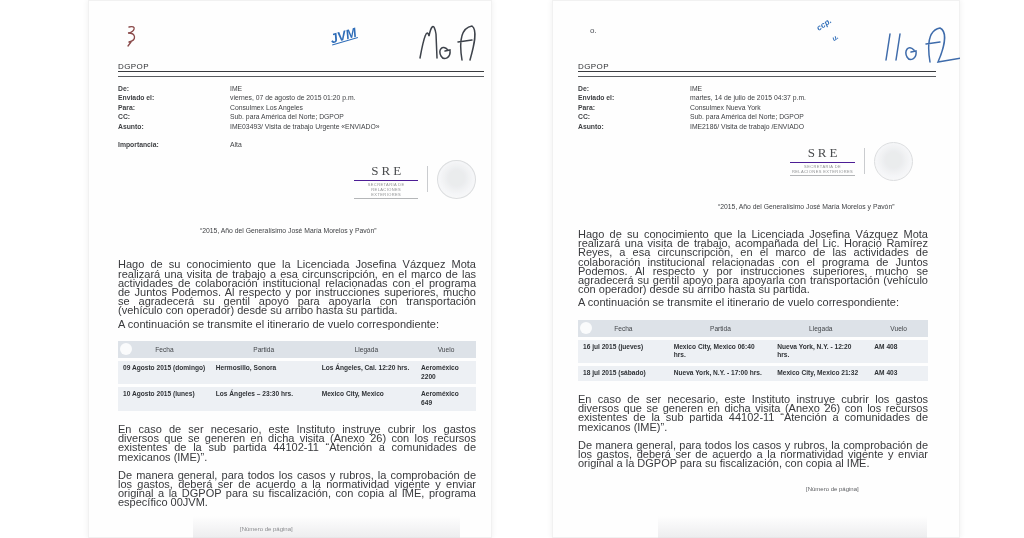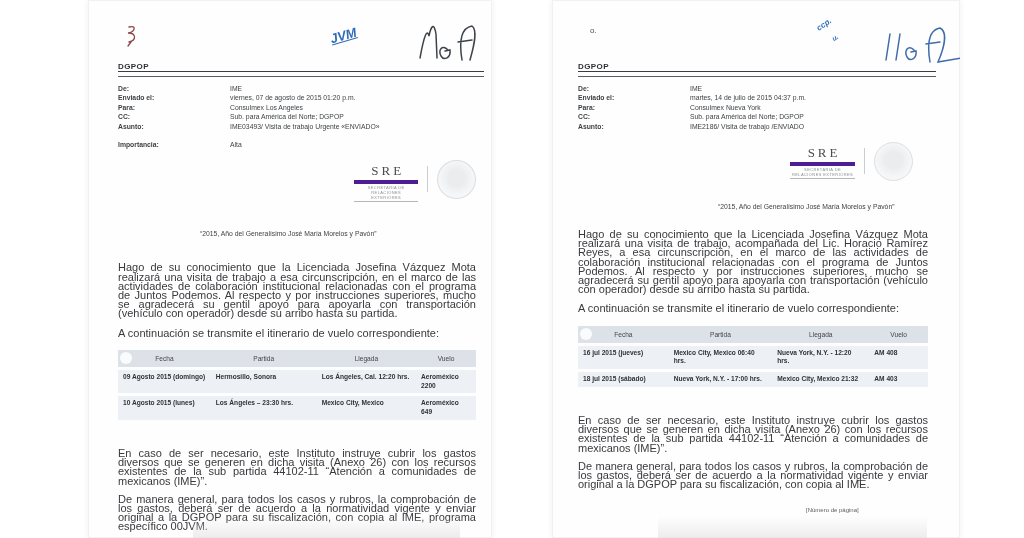--- a/index.html
+++ b/index.html
@@ -26,69 +26,69 @@
     color:#2f6db8;text-decoration:underline;
   }
   .jvm{left:212px;top:6px;font-size:13px;transform:rotate(-16deg)}
   .ccp{left:238px;top:-2px;font-size:8px;transform:rotate(-34deg);text-decoration:none}
   .ccp-extra{left:254px;top:12px;font-size:7px;transform:rotate(-30deg);text-decoration:none}
   .sig{position:absolute;top:-2px}
   #page-left .sig{left:296px}
   #page-right .sig{left:300px}
   .corner-o{position:absolute;left:12px;top:4px;font-size:8px;color:#4b4e55}
 
-  .org{font-size:8px;font-weight:bold;color:#2e3033;letter-spacing:.4px}
+  .org{font-size:8px;font-weight:normal;color:#2e3033;letter-spacing:.4px}
   .rule{height:4px;border-top:1.4px solid #3a3c3f;border-bottom:1.2px solid #595c60;margin-right:-8px}
 
   .meta{margin-top:7px;font-size:6.8px;line-height:9.4px;color:#3d3f42}
   .mrow{white-space:nowrap}
   .mlabel{display:inline-block;width:112px;font-weight:bold}
   .imp{margin-top:9px}
 
   .sre{display:flex;align-items:flex-start;gap:9px;width:fit-content;margin-top:14px}
   #page-left .sre{margin-left:236px}
   #page-right .sre{margin-left:212px}
   .sre-word{
     font-family:"Liberation Serif",serif;font-size:13px;letter-spacing:3px;
-    color:#4a4c4e;text-align:center;border-bottom:4px solid #4c1d95;padding:0 5px 1px 8px;
+    color:#4a4c4e;text-align:center;border-bottom:1px solid #4c1d95;padding:0 5px 1px 8px;
   }
   .sre-cap{
     font-size:4px;letter-spacing:.4px;color:#8f9193;text-align:center;
     line-height:5px;padding:1px 2px;border-bottom:1px solid #b4b6b8;
   }
   .sre-sep{width:1px;height:26px;background:#cacccf;margin-top:3px}
   .seal{
     width:37px;height:37px;border-radius:50%;border:1px solid #d6d8da;margin-top:-3px;
     background:radial-gradient(circle at 50% 46%, #e7e9eb 0 28%, #f3f4f6 58%, #fcfcfd 100%);
     opacity:.85;
   }
 
   .motto{font-size:6.8px;color:#3d3f42;white-space:nowrap;width:fit-content;margin-top:28px}
   #page-left .motto{margin-left:82px}
   #page-right .motto{margin-left:140px;margin-top:22px}
 
   .body{font-size:11px;line-height:9.2px;text-align:justify;margin:0;color:#38393c}
   .p1{margin-top:26px}
   #page-right .p1{margin-top:20px}
-  .intro{margin-top:10px;text-align:left}
+  .intro{margin-top:4px;text-align:left}
 
   .ftable{display:table;width:100%;border-spacing:0 3px;margin-top:9px;table-layout:fixed}
   .frow{display:table-row}
   .fcell{display:table-cell;font-size:6.6px;padding:3px 5px;vertical-align:top}
   .hdr .fcell{
     background:#dde2e8;color:#43464a;text-align:center;padding:5px 4px;position:relative;
   }
   .hdr .fcell:first-child::before{
     content:"";position:absolute;left:2px;top:2px;width:12px;height:12px;
     background:#fafbfc;border-radius:50%;
   }
   .data .fcell{background:#edf0f4;font-weight:bold;color:#2f3236;line-height:8.8px}
   .c1{width:26%}.c2{width:30%}.c3{width:28%}.c4{width:16%}
 
-  .closing1{margin-top:26px}
+  .closing1{margin-top:11px}
   .closing2{margin-top:9px}
   .footer{font-size:6px;color:#5b5d60;width:fit-content;margin-top:18px;white-space:nowrap}
   #page-left .footer{margin-left:122px}
   #page-right .footer{margin-left:228px}
 
   .smudge{
     position:absolute;bottom:0;left:26%;width:66%;height:22px;
     background:linear-gradient(180deg,rgba(228,228,230,0) 0%,rgba(222,222,225,.55) 100%);
   }
 </style>

